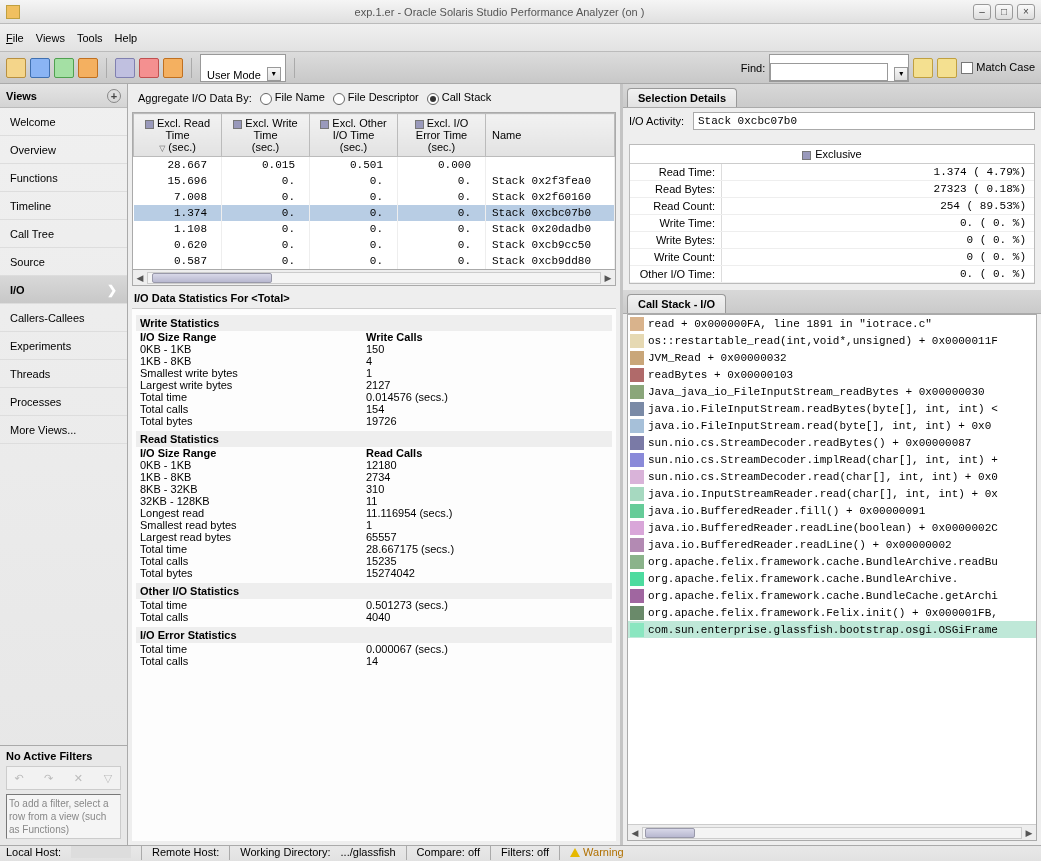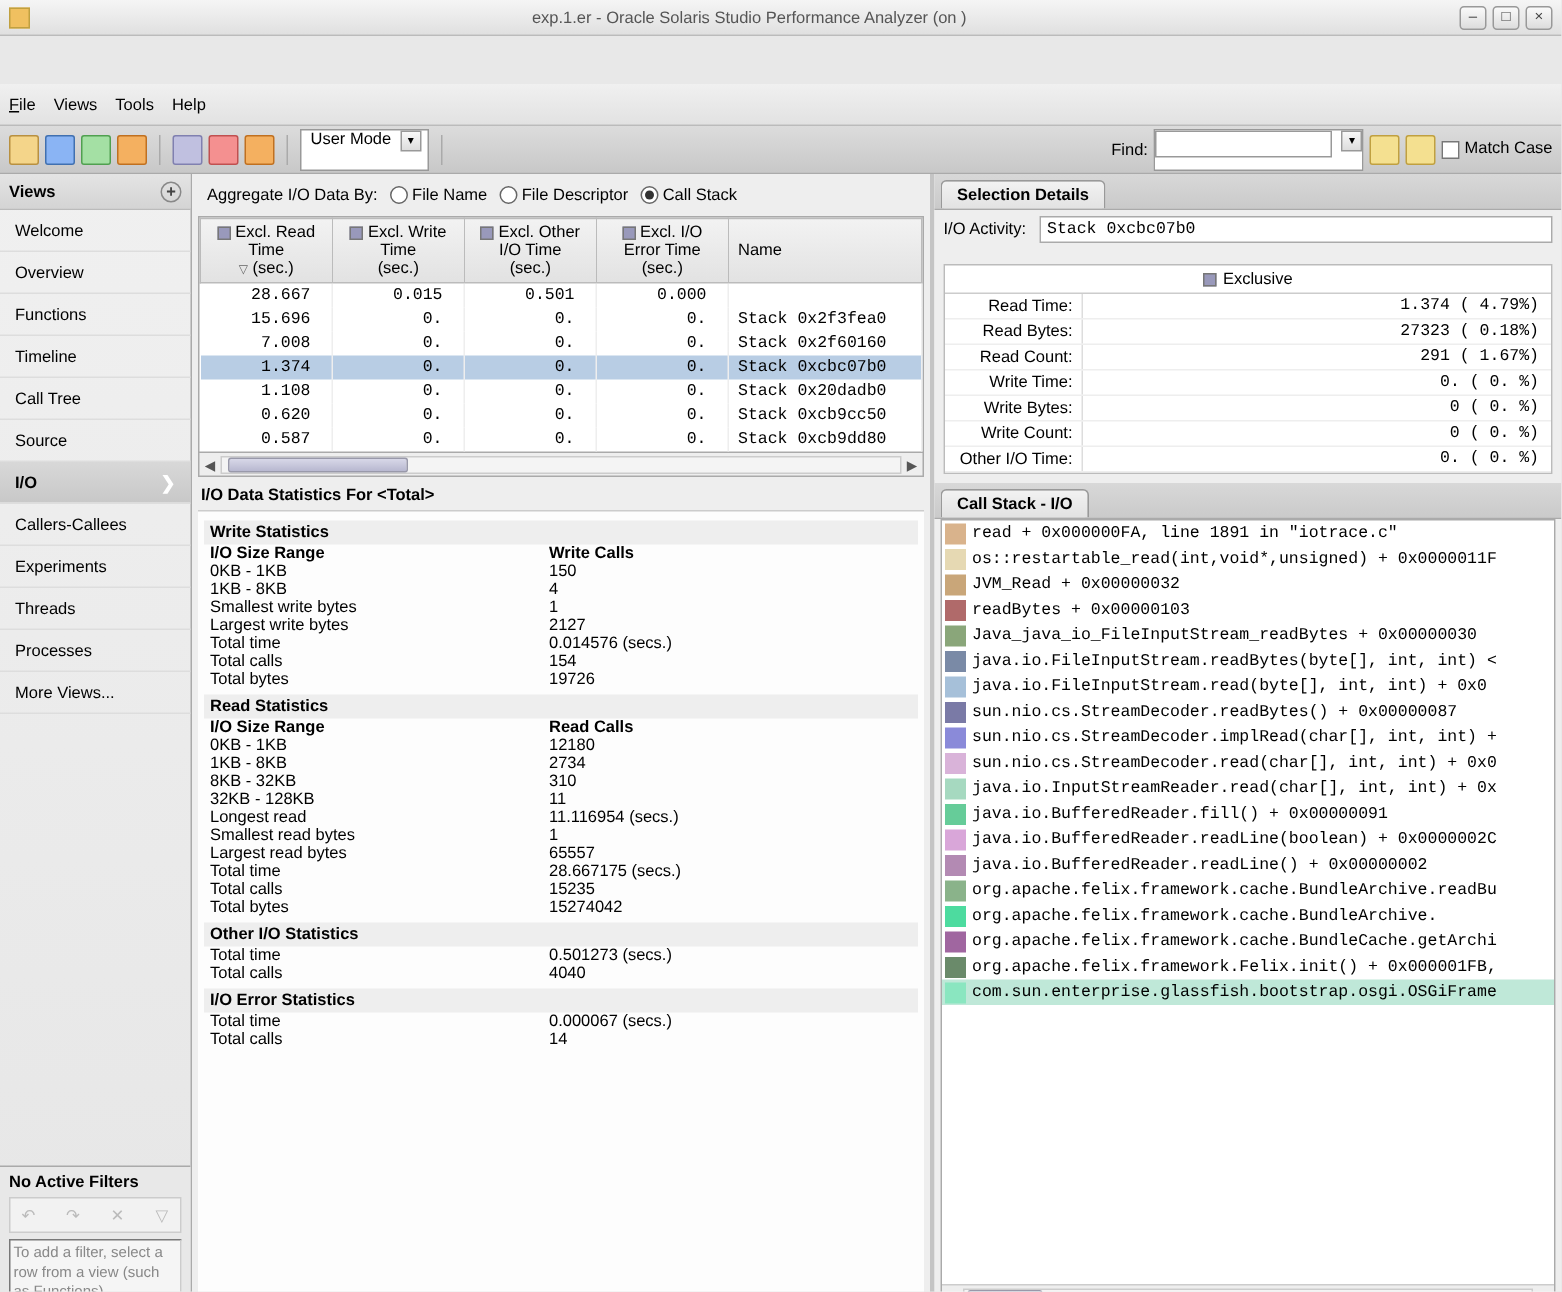--- a/index.html
+++ b/index.html
@@ -6,29 +6,29 @@
 body { font-family: "Lucida Grande", "Segoe UI", Arial, sans-serif; font-size: 11px; background: #e8e8e8; color: #000; width: 1041px; height: 861px; overflow: hidden; }
 
 
 .titlebar { height: 24px; background: linear-gradient(#f5f5f5,#e0e0e0); border-bottom: 1px solid #bbb; display: flex; align-items: center; padding: 0 6px; }
 .titlebar .icon { width: 14px; height: 14px; background: #f0c060; margin-right: 6px; border: 1px solid #c0a040; }
 .titlebar .title { flex: 1; text-align: center; color: #555; }
 .titlebar .winbtns { display: flex; gap: 4px; }
 .titlebar .winbtn { width: 18px; height: 16px; border: 1px solid #999; border-radius: 3px; background: linear-gradient(#fafafa,#ddd); display:flex;align-items:center;justify-content:center;font-size:10px;color:#444; }
 
 
-.menubar { height: 28px; background: linear-gradient(#f0f0f0,#e2e2e2); border-bottom: 1px solid #bbb; display: flex; align-items: center; padding: 0 6px; gap: 12px; margin-top: 32px; }
+.menubar { height: 28px; background: linear-gradient(#f0f0f0,#e2e2e2); border-bottom: 1px solid #bbb; display: flex; align-items: center; padding: 0 6px; gap: 12px; }
 .menubar span { cursor: default; }
 .menubar .u { text-decoration: underline; }
 
 
 .toolbar { height: 32px; background: linear-gradient(#dcdcdc,#c8c8c8); border-bottom: 1px solid #aaa; display: flex; align-items: center; padding: 0 6px; gap: 4px; }
 .toolbtn { width: 20px; height: 20px; border: 1px solid transparent; border-radius:2px; display:flex;align-items:center;justify-content:center; }
 .toolsep { width:1px; height:20px; background:#aaa; margin:0 4px; }
-.combo { height:28px; border:1px solid #999; background:#fff; display:flex;align-items:flex-start;padding:0 4px 0 6px;font-size:11px; }
+.combo { height:28px; border:1px solid #999; background:#fff; display:flex;align-items:flex-end;padding:0 4px 0 6px;font-size:11px; }
 .combo .arrow { margin-left:6px; width:14px; height:14px; border:1px solid #999; background:linear-gradient(#f8f8f8,#ddd); display:flex;align-items:center;justify-content:center;font-size:8px; }
 .toolbar .spacer { flex:1; }
 .findbox { width:118px; height:18px; border:1px solid #999; background:#fff; }
 .chk { width:12px;height:12px;border:1px solid #777;background:#fff;display:inline-block;margin-right:3px;vertical-align:middle; }
 
 
 .main { display:flex; height: calc(100% - 24px - 22px - 32px - 22px); }
 .sidebar { width:128px; border-right:1px solid #aaa; background:linear-gradient(#f0f0f0,#e6e6e6); display:flex;flex-direction:column; }
 .sidebar .hdr { height:24px; background:linear-gradient(#e4e4e4,#d4d4d4); border-bottom:1px solid #bbb; display:flex;align-items:center;justify-content:space-between;padding:0 6px;font-weight:bold; }
 .sidebar .hdr .plus { width:14px;height:14px;border:1px solid #888;border-radius:7px;display:flex;align-items:center;justify-content:center;font-size:11px;color:#444; }
@@ -422,21 +422,21 @@
               <div class="dr">
                 <div class="dl">Read Time:</div>
                 <div class="dv">1.374 (  4.79%)</div>
               </div>
               <div class="dr">
                 <div class="dl">Read Bytes:</div>
                 <div class="dv">27323 (  0.18%)</div>
               </div>
               <div class="dr">
                 <div class="dl">Read Count:</div>
-                <div class="dv">291 (  1.67%)</div>
+                <div class="dv">254 (  89.53%)</div>
               </div>
               <div class="dr">
                 <div class="dl">Write Time:</div>
                 <div class="dv">0.  (  0.  %)</div>
               </div>
               <div class="dr">
                 <div class="dl">Write Bytes:</div>
                 <div class="dv">0 (  0.  %)</div>
               </div>
               <div class="dr">

